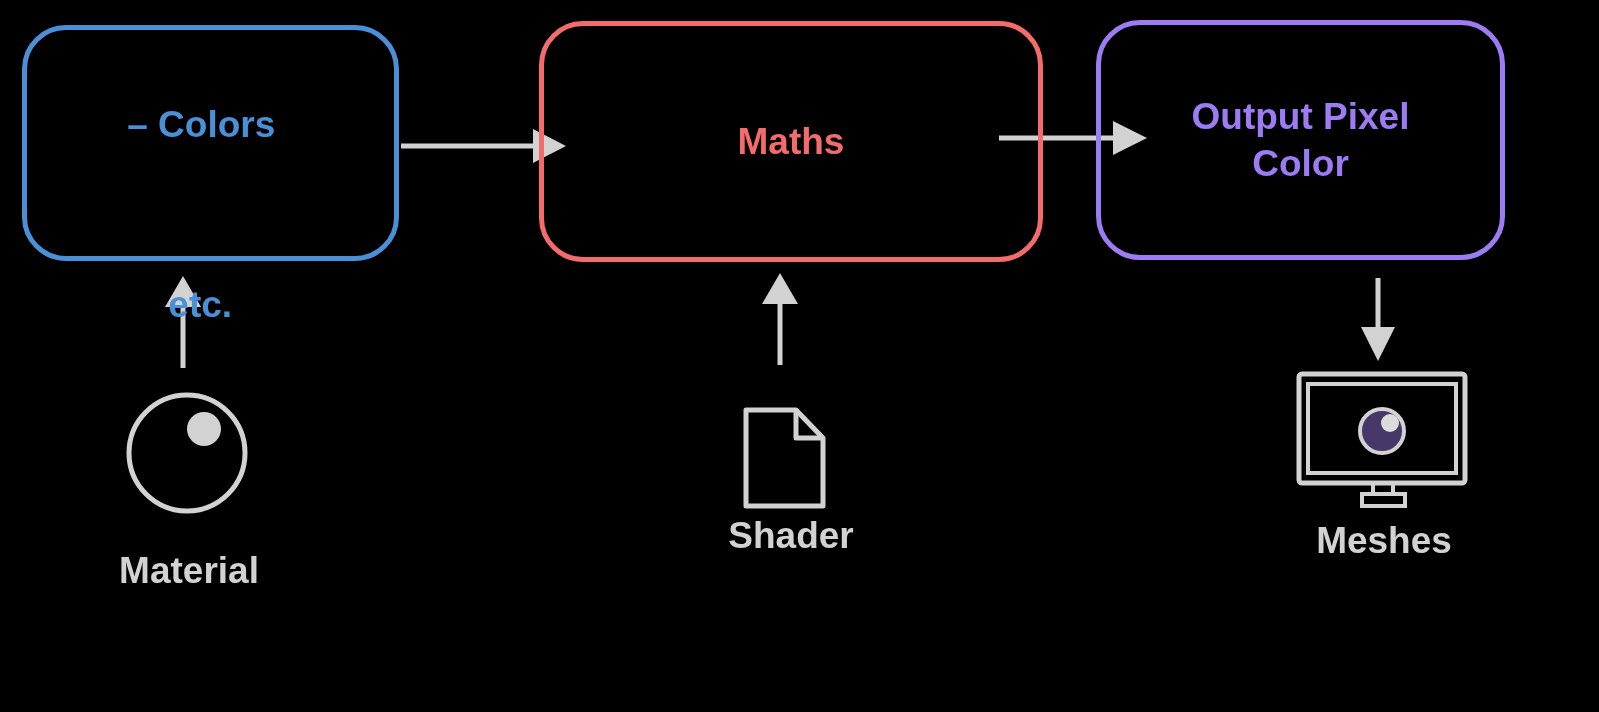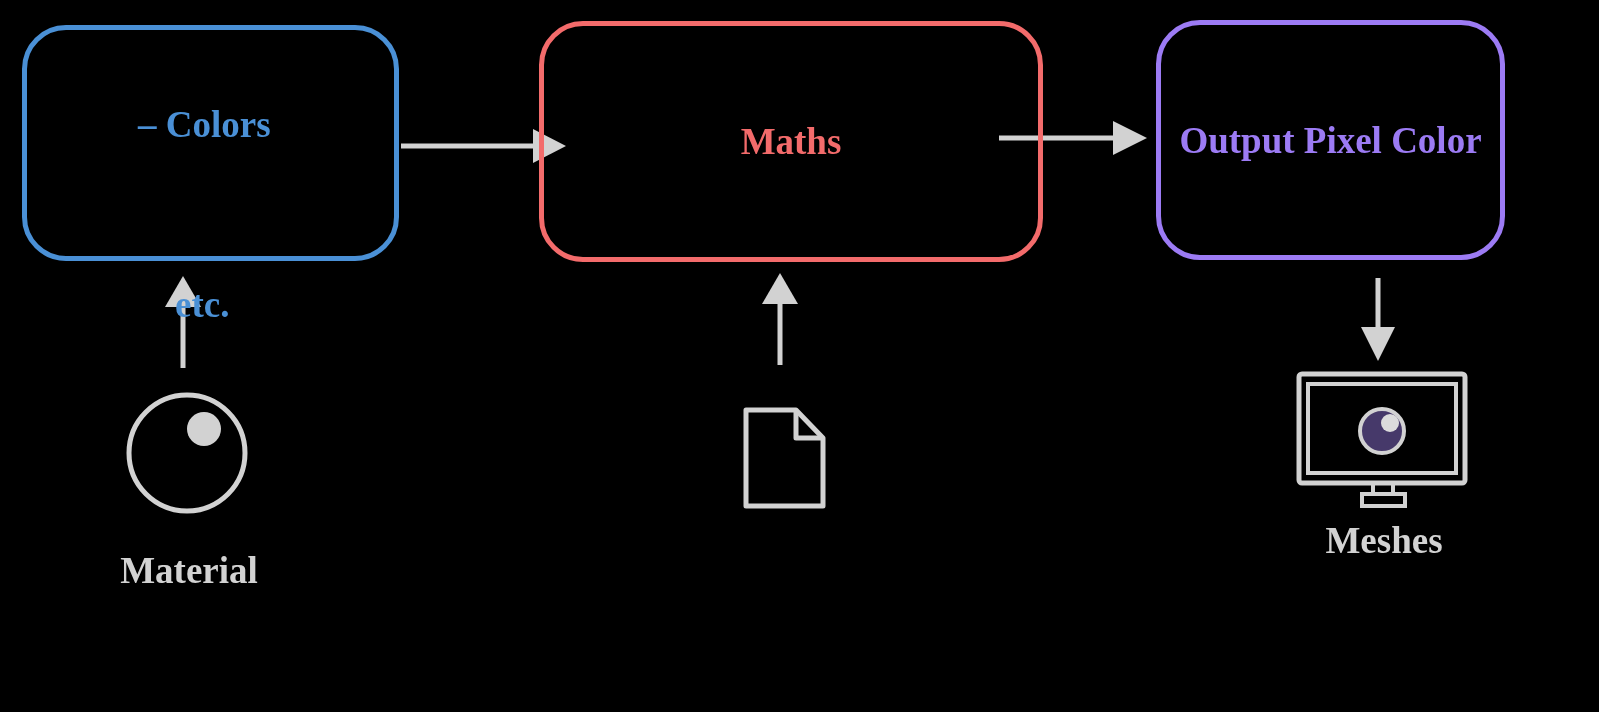--- a/index.html
+++ b/index.html
@@ -11,21 +11,21 @@
     --sphere_fill:#46396a;
     --sphere_highlight:#dcdcdc;
   }
   *{margin:0;padding:0;box-sizing:border-box;}
   html,body{background:var(--bg);}
   .canvas{
     position:relative;
     width:1599px;height:712px;
     background:var(--bg);
     overflow:hidden;
-    font-family:Liberation Serif, serif;
+    font-family:Liberation Sans, sans-serif;
   }
   .layer{position:absolute;left:0;top:0;width:1599px;height:712px;}
   .wire{stroke:var(--gray);stroke-width:5;fill:none;}
   .head{fill:var(--gray);stroke:none;}
   .outline{stroke:var(--gray);stroke-width:5;fill:none;}
   .outline-thin{stroke:var(--gray);stroke-width:4;fill:none;}
   .fillgray{fill:var(--gray);stroke:none;}
   .node{
     position:absolute;
     border-radius:44px;
@@ -34,21 +34,21 @@
   }
   .node-scene{
     left:22px;top:25px;width:377px;height:236px;
     border:5px solid var(--blue);color:var(--blue);
   }
   .node-maths{
     left:539px;top:21px;width:504px;height:241px;
     border:5px solid var(--red);color:var(--red);
   }
   .node-output{
-    left:1156px;top:20px;width:349px;height:240px;
+    left:1096px;top:20px;width:409px;height:240px;
     border:5px solid var(--purple);color:var(--purple);
   }
   .scene-lines{text-align:left;white-space:pre;}
   .scene-lines .line{display:block;}
   .scene-lines .indent{padding-left:2ch;margin-top:36px;}
   .node-output .wrap{width:320px;text-align:center;line-height:47px;}
   .caption{
     position:absolute;
     transform:translateX(-50%);
     color:var(--gray);
@@ -123,15 +123,16 @@
 
   <div class="node node-maths">
     <span>Maths</span>
   </div>
 
   <div class="node node-output">
     <div class="wrap">Output Pixel Color</div>
   </div>
 
   <div class="caption caption-material">Material</div>
+  <div class="caption caption-shader">Shader</div>
   <div class="caption caption-screen">Meshes</div>
 
 </div>
 
 </body></html>

